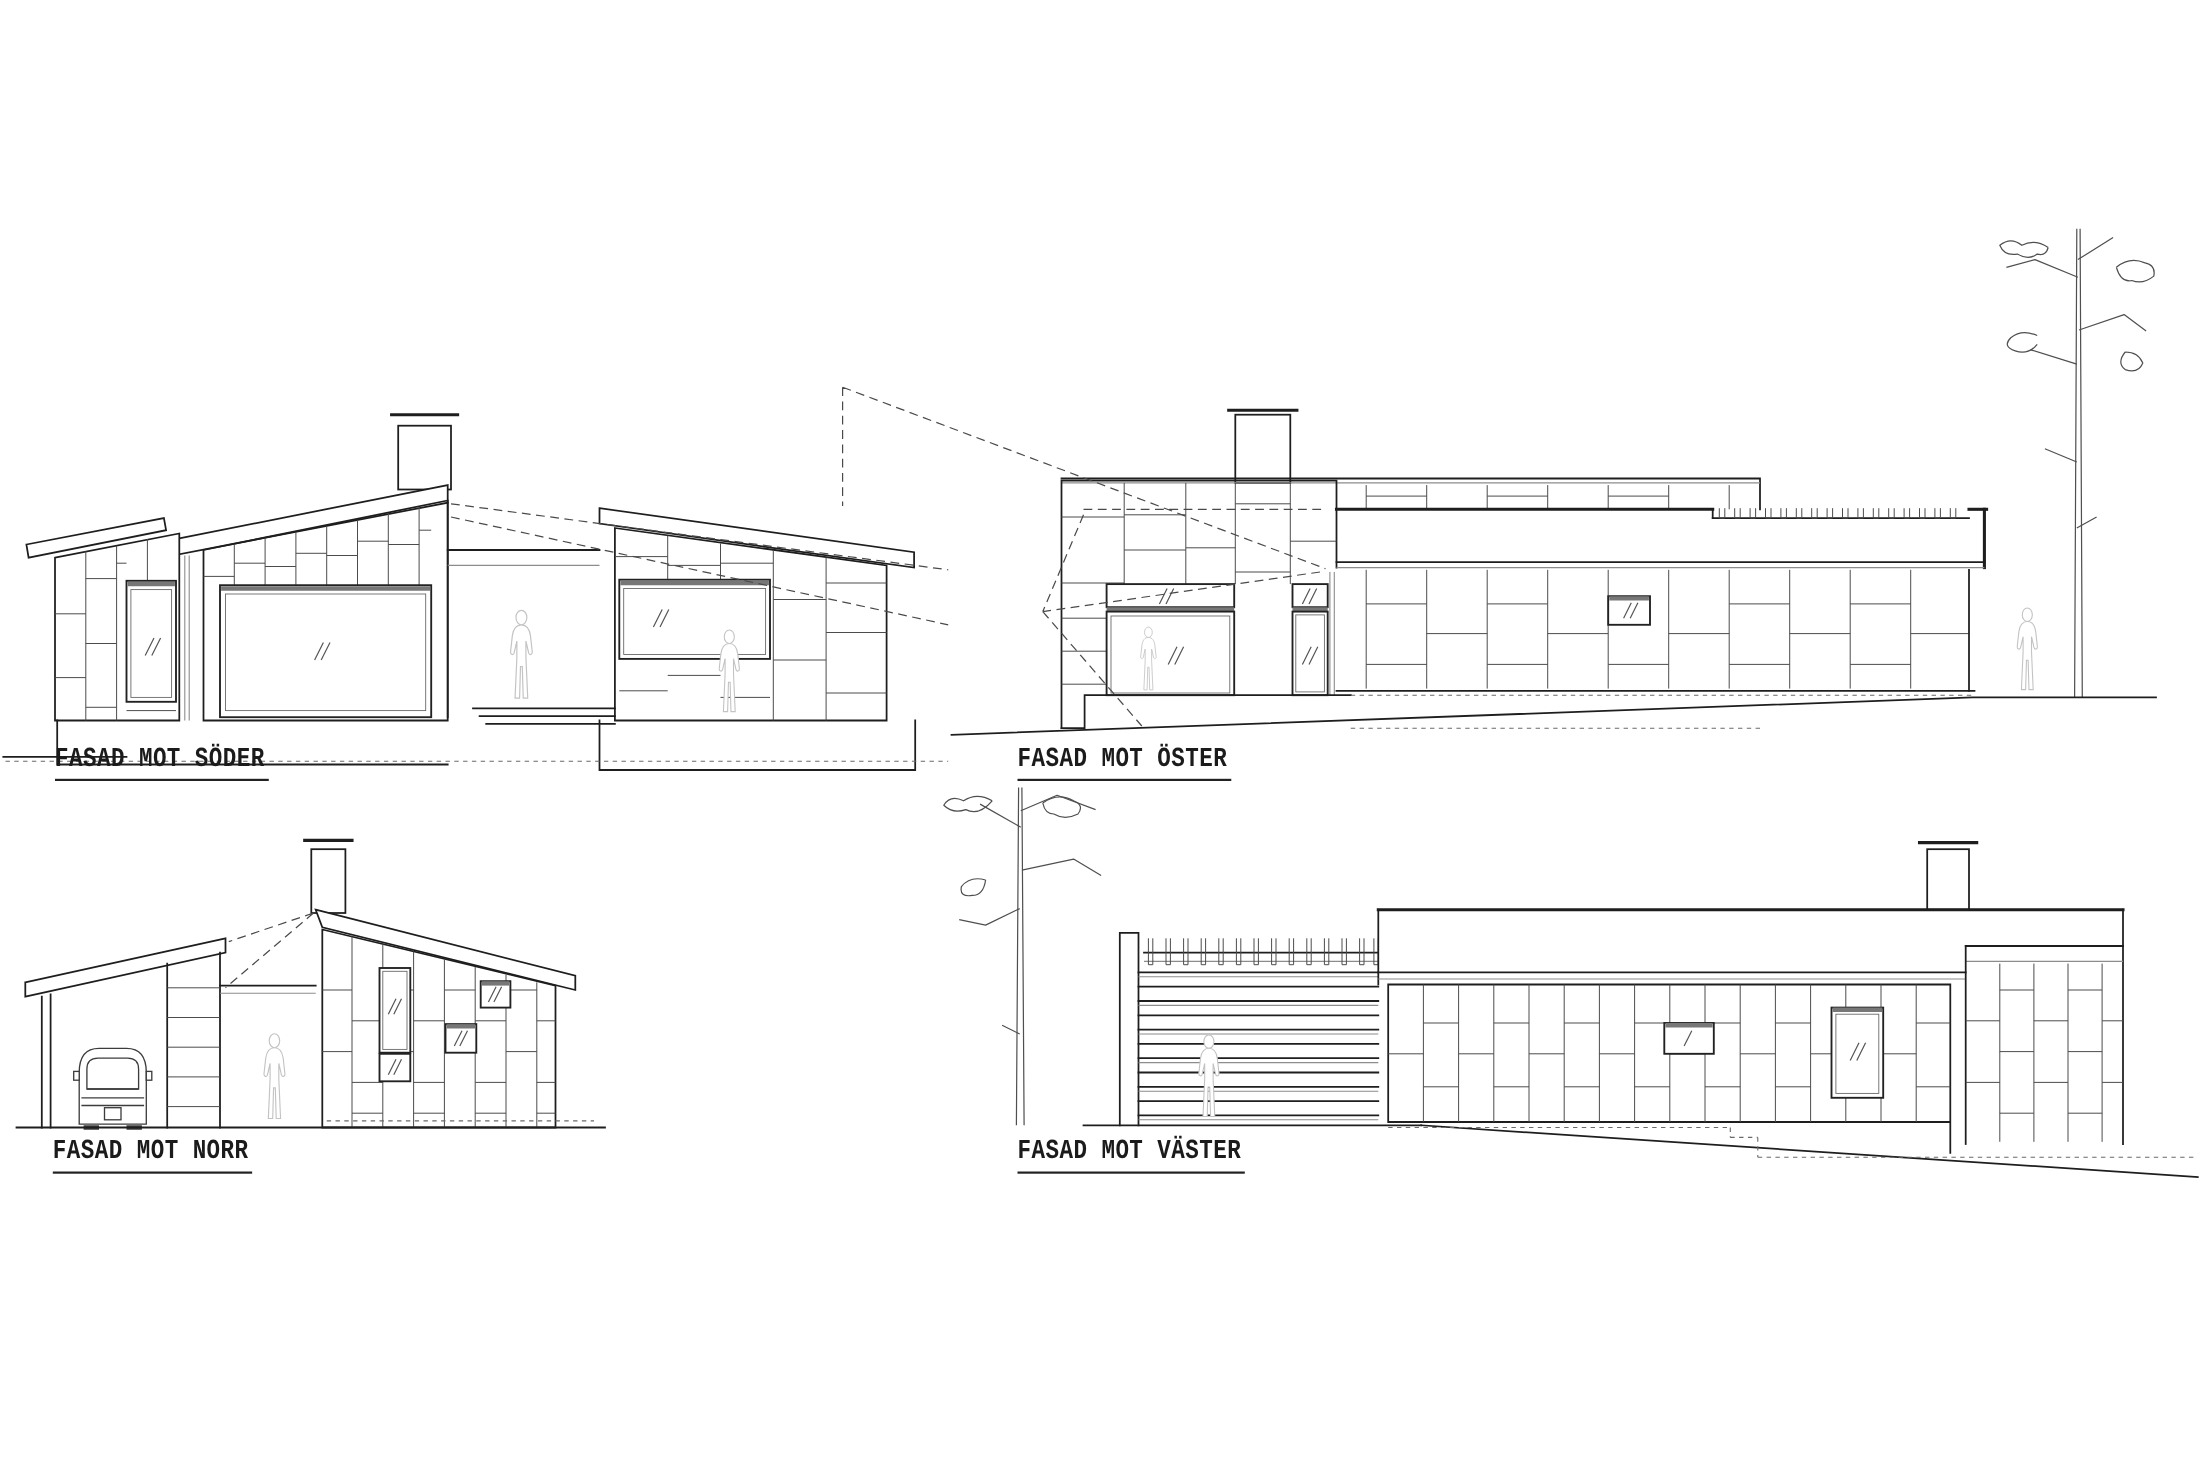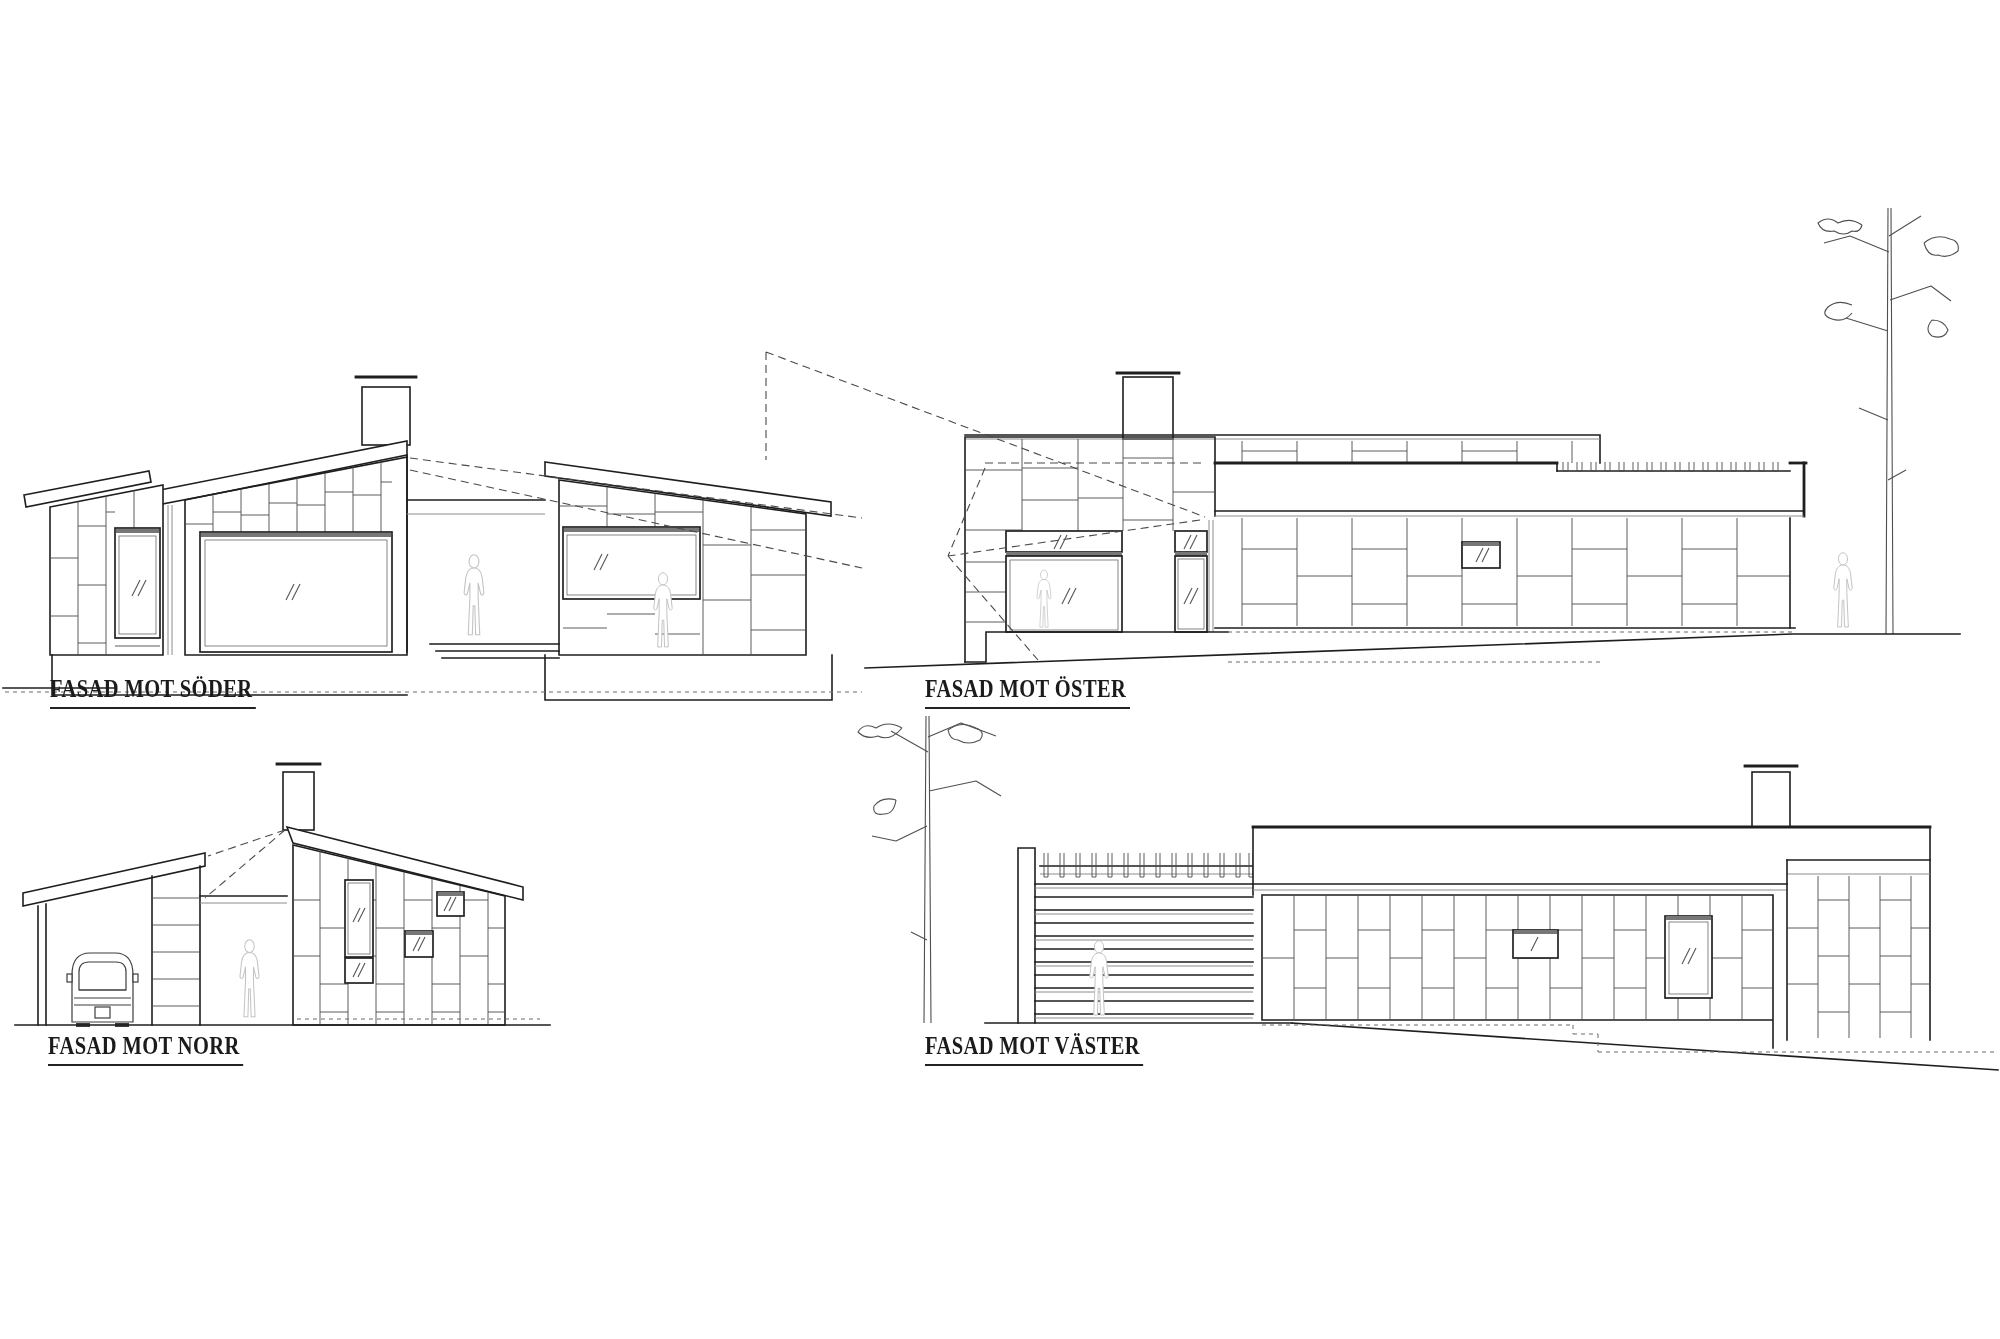--- a/index.html
+++ b/index.html
@@ -1,17 +1,17 @@
 <!DOCTYPE html>
 <html><head>
 <meta charset="utf-8">
 <style>
   html,body{margin:0;padding:0;background:#fff;}
   .sheet{position:relative;width:2000px;height:1339px;background:#ffffff;overflow:hidden;
-         font-family:Liberation Serif, serif;}
+         font-family:Liberation Mono, monospace;}
   .sheet svg{position:absolute;left:0;top:0;}
   
   .ln   {stroke:#1e1e1e;stroke-width:1.6;fill:none;stroke-linecap:square;}
   .lnf  {stroke:#1e1e1e;stroke-width:1.6;fill:#ffffff;stroke-linecap:square;}
   .heavy{stroke:#1e1e1e;stroke-width:2.8;fill:none;stroke-linecap:square;}
   .thin {stroke:#4a4a4a;stroke-width:0.9;fill:none;}
   .gr   {stroke:#8c8c8c;stroke-width:1;fill:none;}
   .grh  {stroke:#777777;stroke-width:4;fill:none;}
   .dash {stroke:#4a4a4a;stroke-width:1.1;fill:none;stroke-dasharray:8 5;}
   .dashg{stroke:#6a6a6a;stroke-width:1;fill:none;stroke-dasharray:4 4;}

